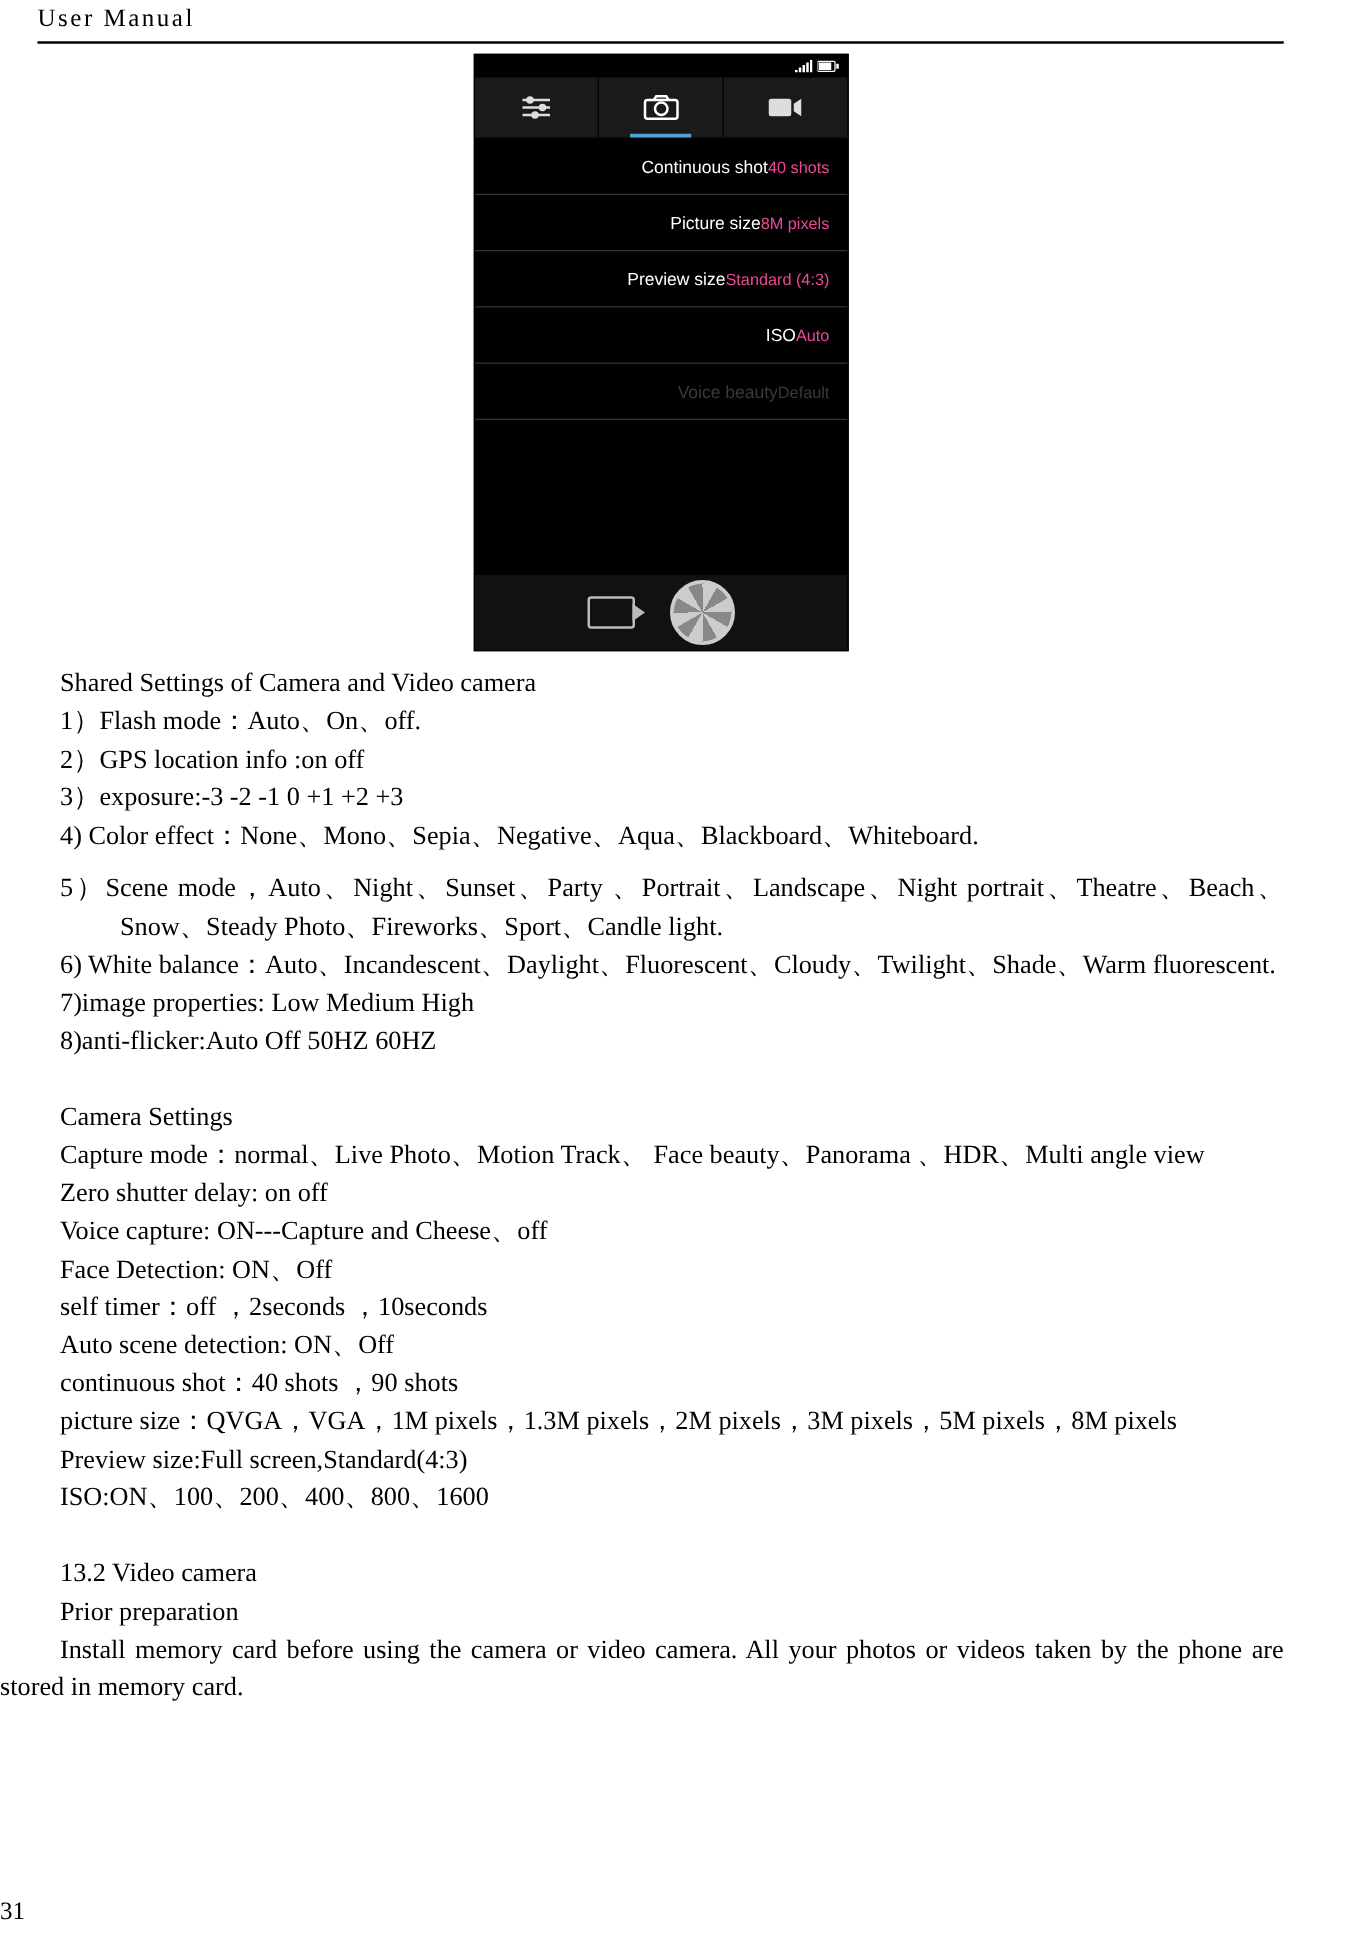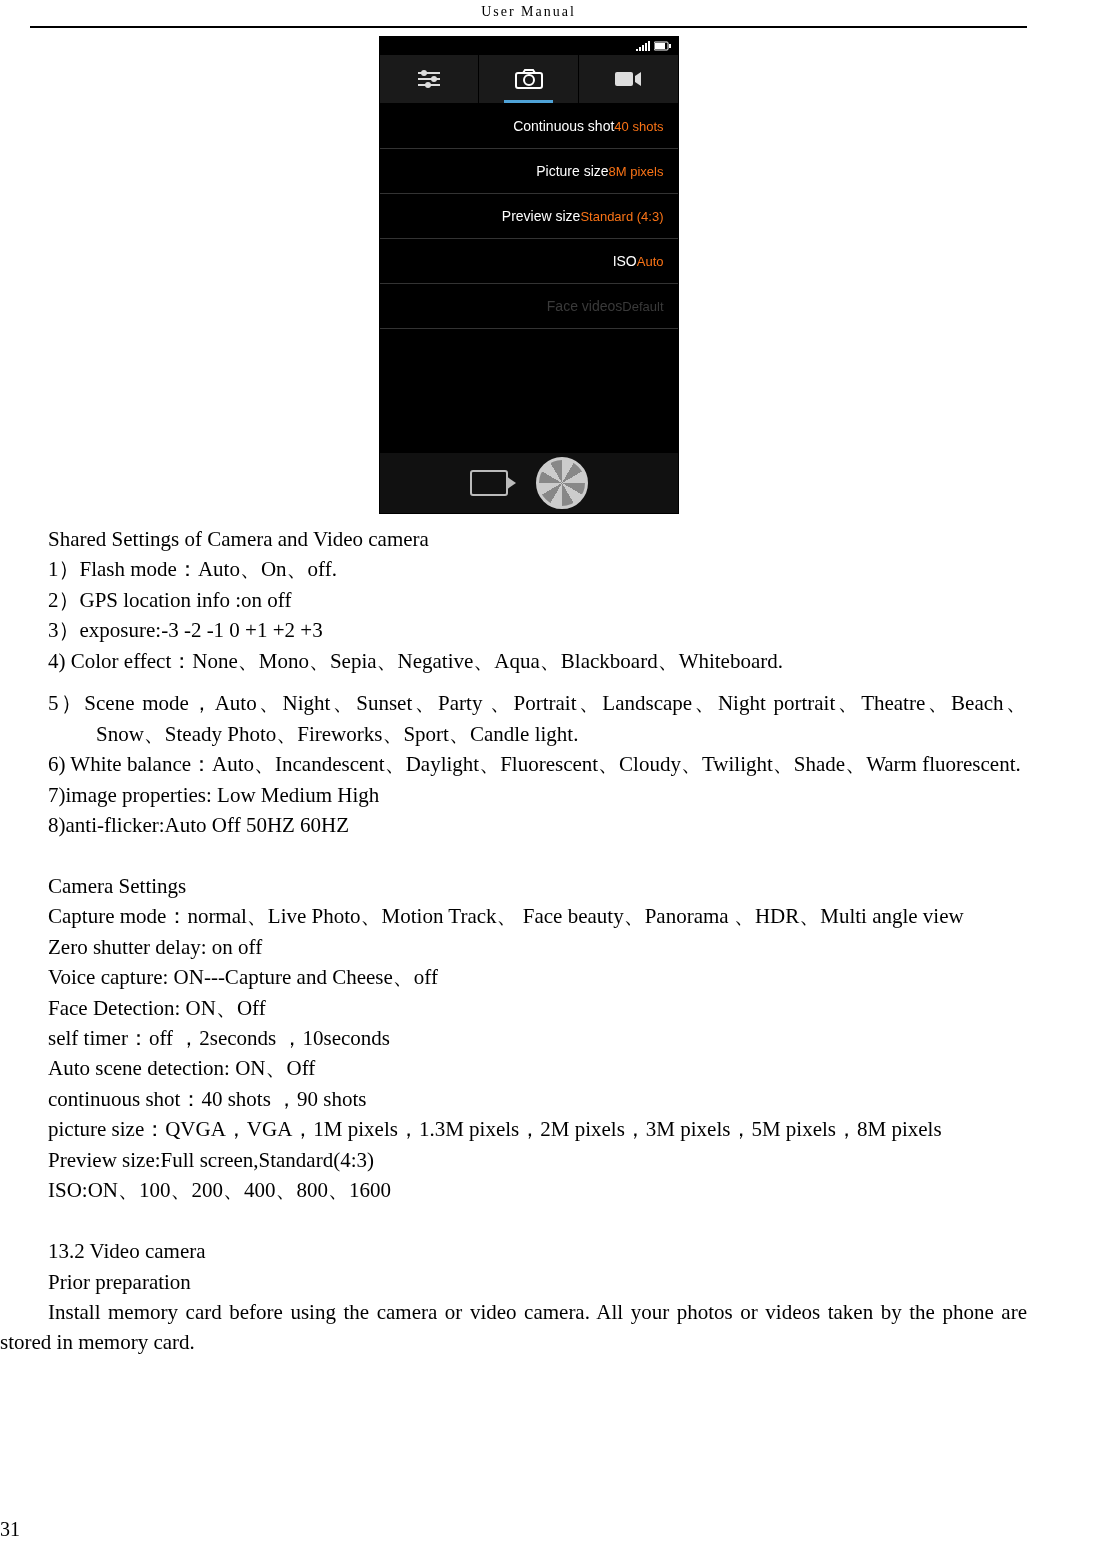--- a/index.html
+++ b/index.html
@@ -11,22 +11,21 @@
     width: 1097px;
   }
   .page {
     width: 1097px;
     min-height: 1559px;
     position: relative;
     padding: 0 40px 0 0;
     box-sizing: border-box;
   }
   .header {
-    text-align: center;
-    font-size: 14px;
+    font-size: 20px;
     padding: 4px 0 6px;
     border-bottom: 2.5px solid #000;
     margin: 0 30px 8px;
     letter-spacing: 2px;
   }
   .phone-wrap {
     display: flex;
     justify-content: center;
     margin-bottom: 10px;
   }
@@ -79,21 +78,21 @@
     display: flex;
     justify-content: flex-end;
     align-items: center;
     padding: 0 14px;
     height: 44px;
     border-bottom: 1px solid #333;
     font-family: Arial, sans-serif;
     font-size: 14px;
   }
   .row .label { color: #fff; }
-  .row .value { color: #f97316; font-size: 13px; }
+  .row .value { color: #ec4899; font-size: 13px; }
   .row.faded .label, .row.faded .value { color: #3a3a3a; }
   .cam-bottom {
     position: absolute;
     bottom: 0; left: 0; right: 0;
     height: 60px;
     background: #111;
     display: flex;
     justify-content: center;
     align-items: center;
     gap: 28px;
@@ -199,21 +198,21 @@
       </div>
       <div class="row">
         <span class="label">Preview size</span>
         <span class="value">Standard (4:3)</span>
       </div>
       <div class="row">
         <span class="label">ISO</span>
         <span class="value">Auto</span>
       </div>
       <div class="row faded">
-        <span class="label">Face videos</span>
+        <span class="label">Voice beauty</span>
         <span class="value">Default</span>
       </div>
     </div>
     <div class="cam-bottom">
       <div class="vid-icon"></div>
       <div class="shutter"></div>
     </div>
   </div>
 </div>
 

